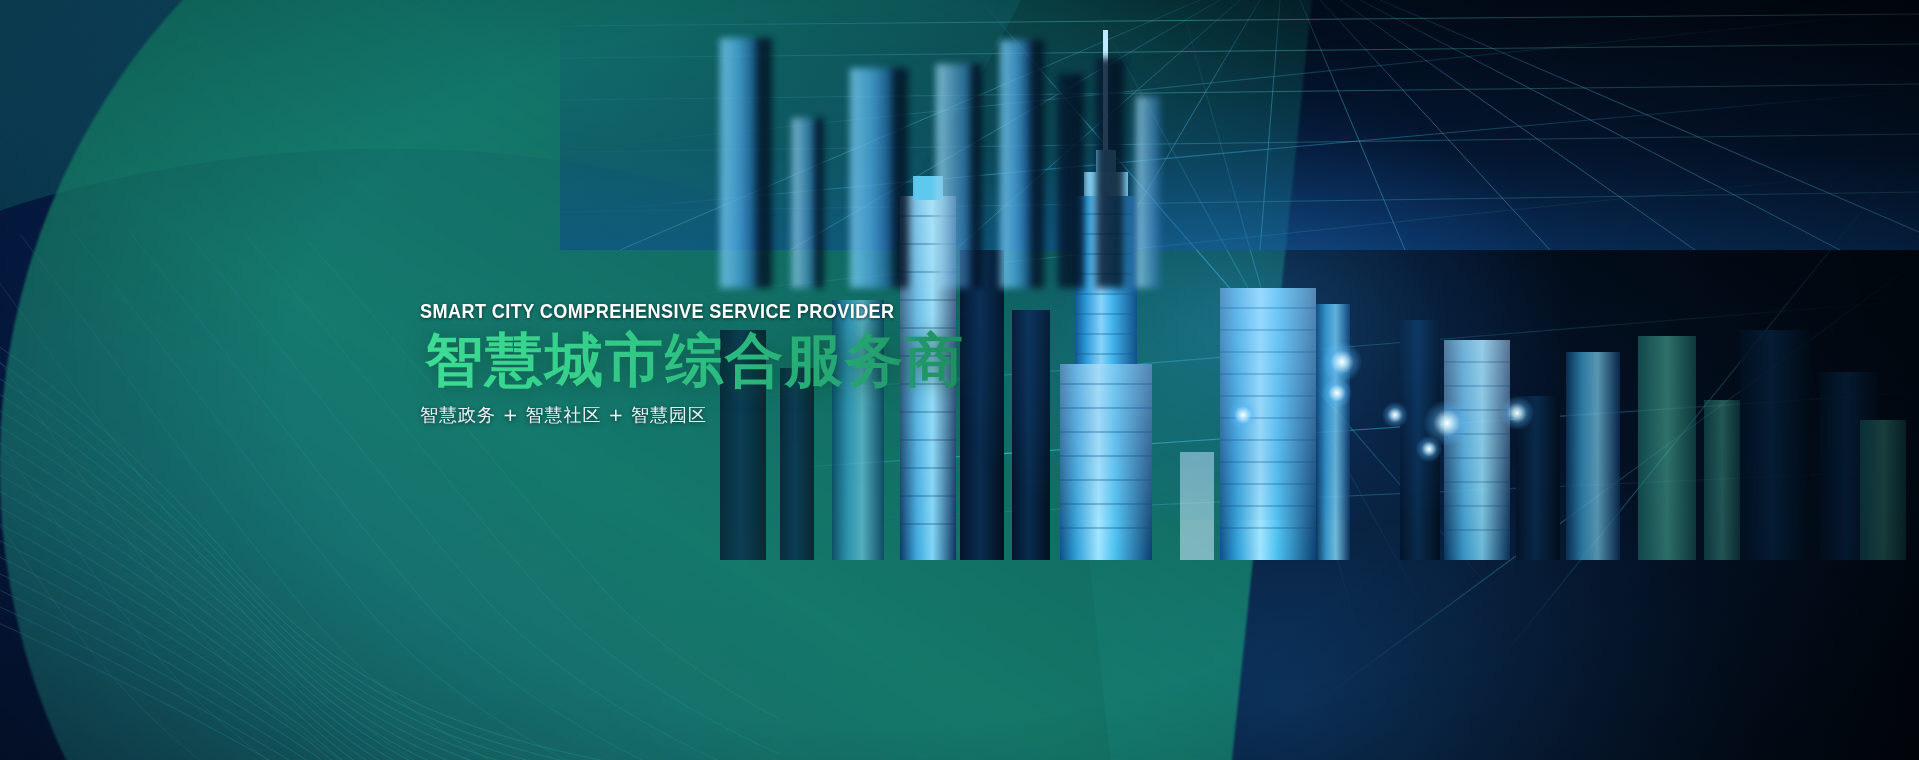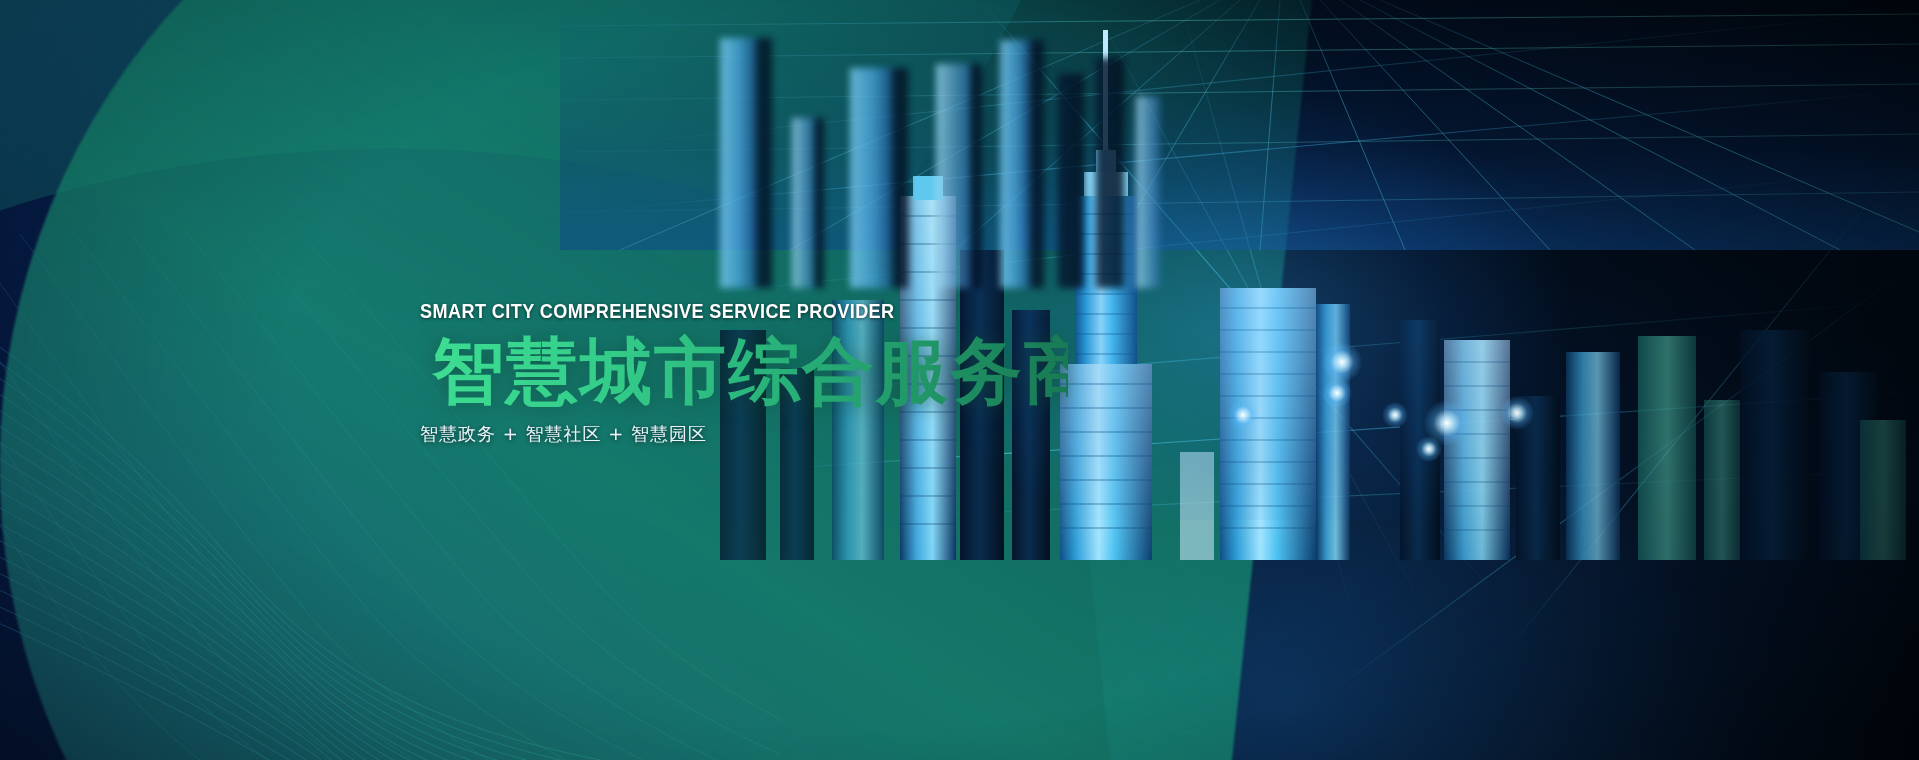--- a/index.html
+++ b/index.html
@@ -120,23 +120,23 @@
     font-size:21px;
     font-weight:700;
     letter-spacing:.5px;
     line-height:1;
     transform:scaleX(.86);
     transform-origin:left center;
     white-space:nowrap;
     text-shadow:0 1px 4px rgba(0,0,0,.6);
   }
   .headline{
-    margin:12px;
+    margin:5px;
     font-family:"DejaVu Sans","Liberation Sans",sans-serif;
-    font-size:72px;
+    font-size:58px;
     font-weight:700;
     line-height:1.08;
     letter-spacing:2px;
     white-space:nowrap;
     background:linear-gradient(95deg,#3ddd92 0%,#36d18c 22%,#2cbb7f 46%,#24a270 68%,#1d8a5f 86%,#187954 100%);
     -webkit-background-clip:text;
     background-clip:text;
     color:transparent;
     -webkit-text-fill-color:transparent;
     filter:drop-shadow(0 2px 10px rgba(12,70,50,.55));

